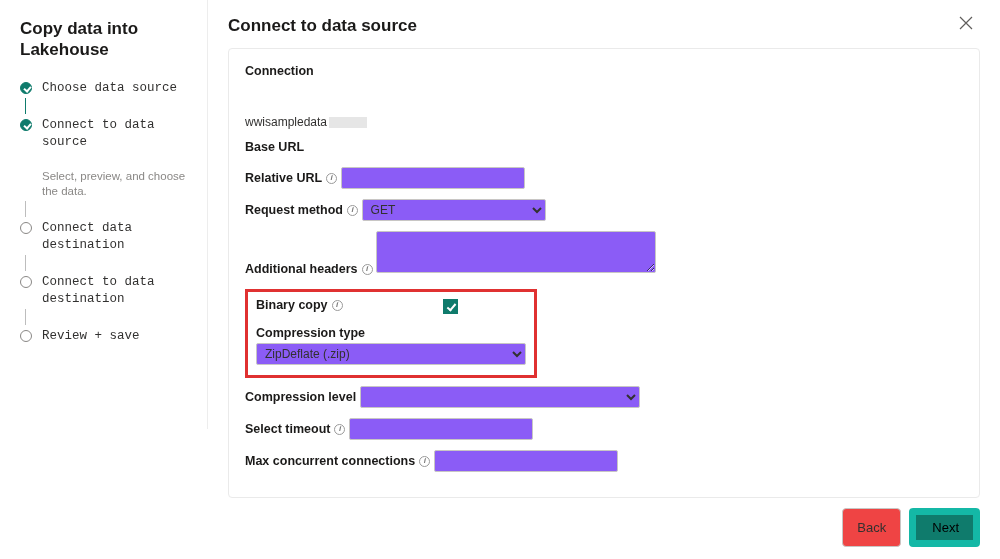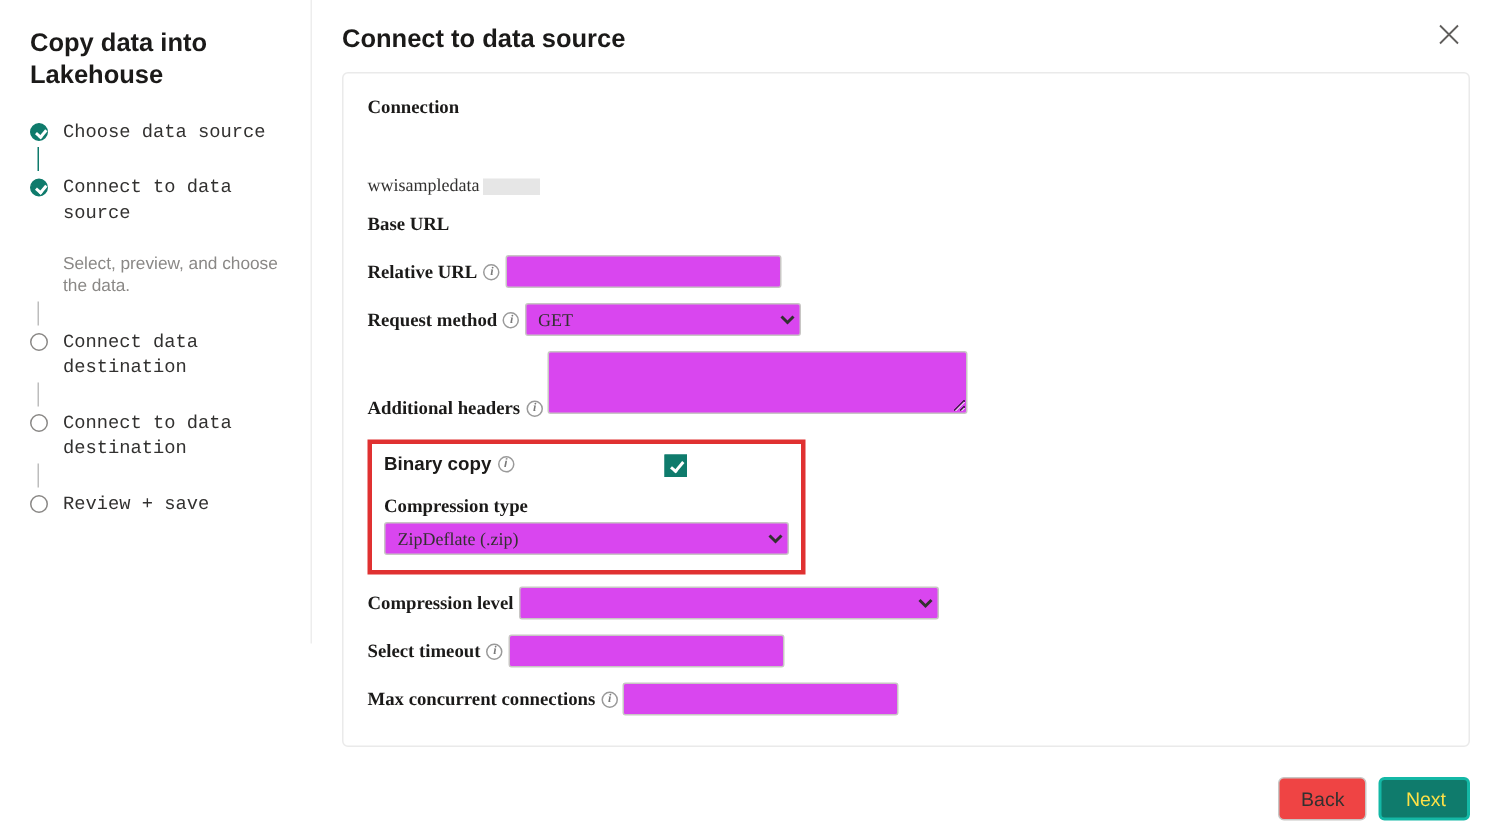--- a/index.html
+++ b/index.html
@@ -96,21 +96,21 @@
   .close-btn svg { width:16px; height:16px; }
 
   .panel {
     border: 1px solid #eaeaea;
     border-radius: 4px;
     padding: 14px 16px 20px 16px;
     height: 450px;
     overflow: hidden;
   }
 
-  .field { margin-bottom: 10px; font-family: Liberation Serif, serif; }
+  .field { margin-bottom: 10px; }
   .field-label {
     font-size: 12.5px;
     font-weight: 600;
     color: #1b1a19;
     display: inline-flex;
     align-items: center;
     gap: 4px;
     margin-bottom: 3px;
   }
   .info-icon {
@@ -141,21 +141,21 @@
     margin-left:2px;
   }
   .input, .select, .textarea {
     width: 184px;
     height: 22px;
     border: 1px solid #c8c6c4;
     border-radius: 2px;
     font-size: 12px;
     font-family: inherit;
     padding: 2px 6px;
-    background: #d946ef;
+    background: #8b5cf6;
     color:#323130;
   }
   .select {
     appearance: auto;
     padding-left:4px;
   }
   .w-wide { width: 280px; }
   .textarea {
     height: 42px;
     resize: both;
@@ -208,22 +208,22 @@
     cursor: pointer;
     font-family: inherit;
   }
   .btn-secondary {
     background:#ef4444;
     border:1px solid #c8c6c4;
     color:#323130;
   }
   .btn-primary {
     background:#0f7b6c;
-    border:2px solid #14b8a6;
-    color:#fde047;
+    border:7px solid #14b8a6;
+    color:#000000;
     padding-left:16px;
   }
 </style>
 </head>
 <body>
 
 <aside class="sidebar">
   <div class="sidebar-title">Copy data into Lakehouse</div>
   <ul class="step-list">
 

